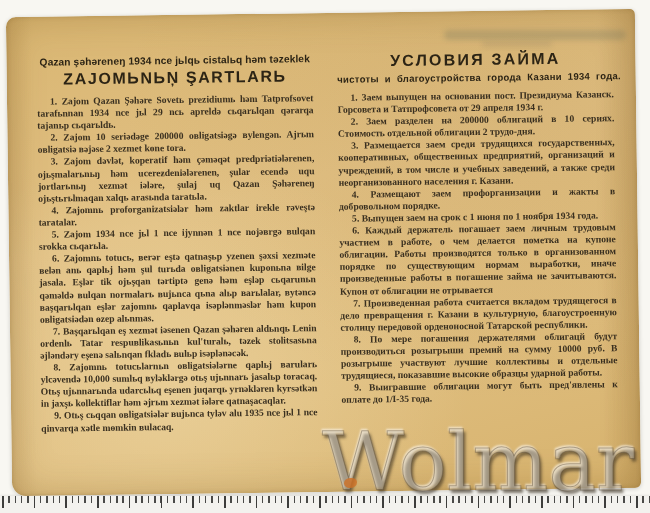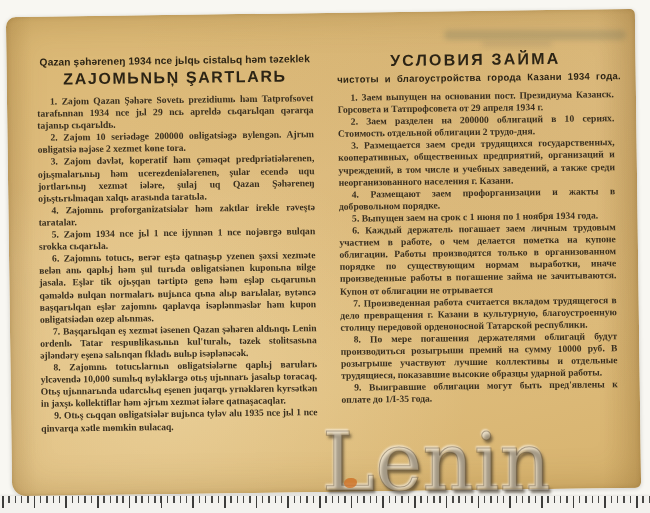--- a/index.html
+++ b/index.html
@@ -139,17 +139,17 @@
           </div>
       </div>
 
     </div>
   </div>
 
   <div class="showthrough"></div>
   <div class="showthrough-b"></div>
   <div class="stain"></div>
 
-  <div class="watermark">Lenin</div>
+  <div class="watermark">Wolmar</div>
 
   <div class="ruler"></div>
 
 </div>
 
 </body></html>

